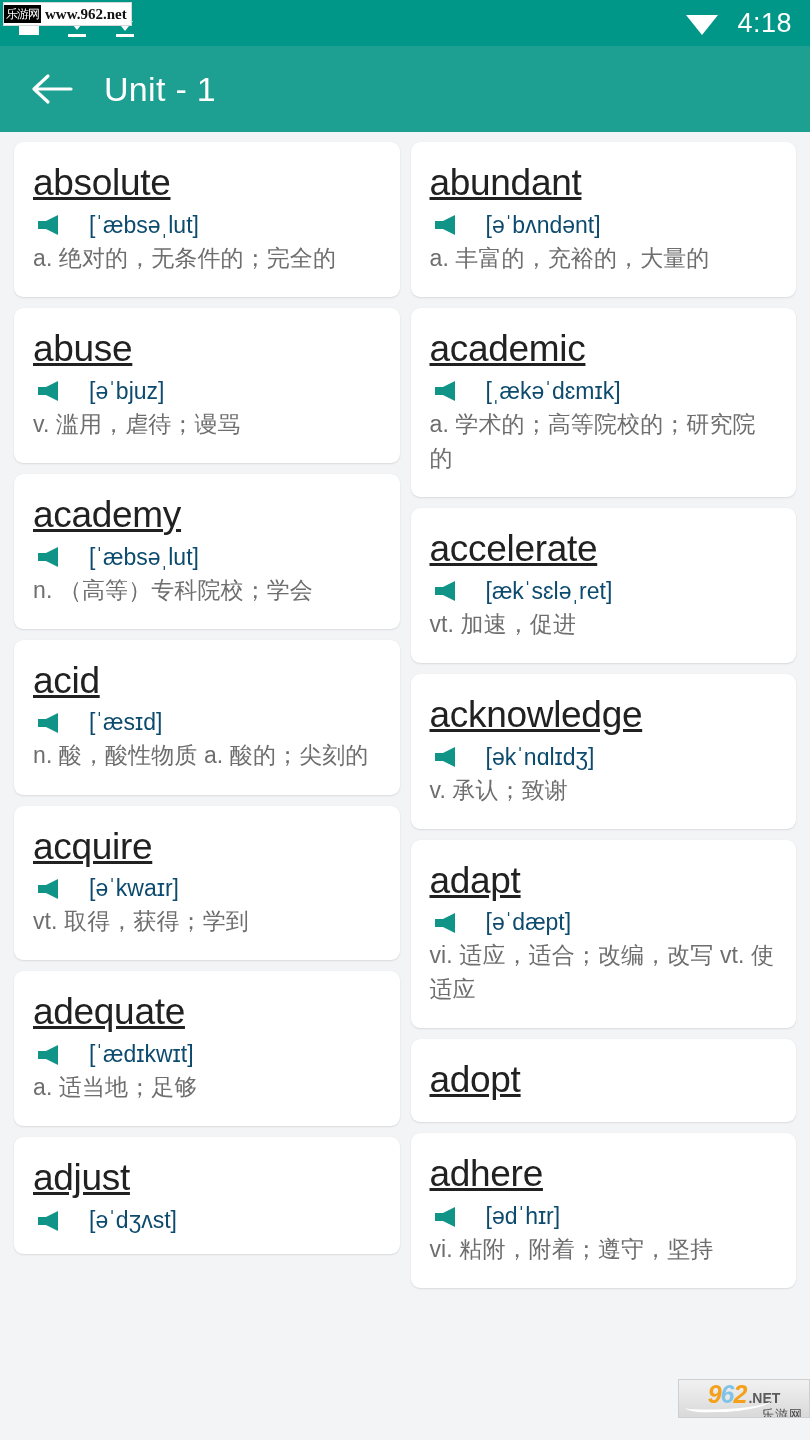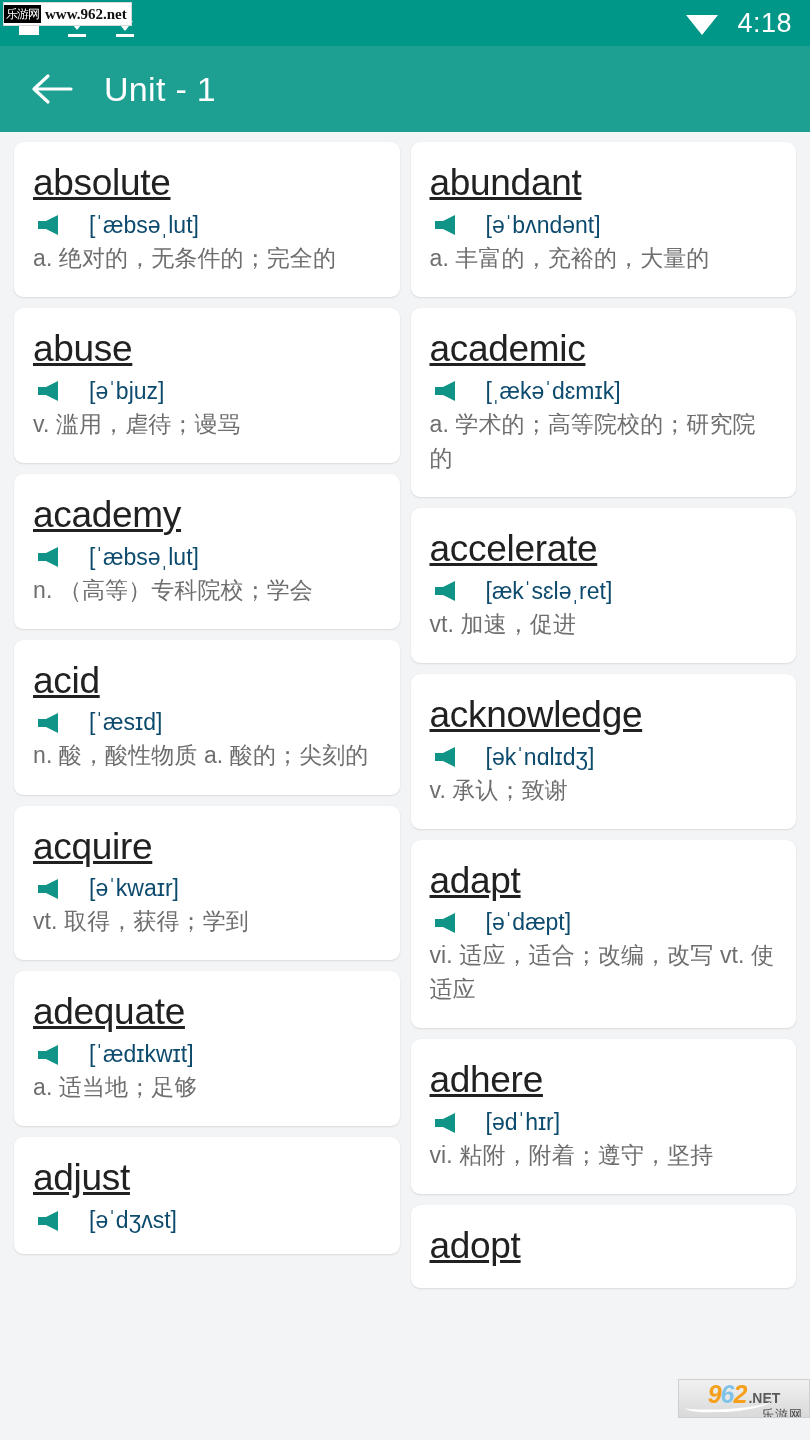--- a/index.html
+++ b/index.html
@@ -435,35 +435,35 @@
                 <rect x="2" y="7" width="8" height="8" fill="#0f9487"></rect>
                 <polygon points="10,15 10,7 22,1 22,21" fill="#0f9487"></polygon>
               </svg>
           </span>
           <span class="phonetic">[əˈdæpt]</span>
         </div>
         <div class="meaning">vi. 适应，适合；改编，改写 vt. 使适应</div>
       </div>
 
       <div class="card">
+        <div class="word">adopt</div>
+      </div>
+
+      <div class="card">
         <div class="word">adhere</div>
         <div class="phon-row">
           <span class="speaker">
             <svg width="30" height="22" viewBox="0 0 30 22">
                 <rect x="2" y="7" width="8" height="8" fill="#0f9487"></rect>
                 <polygon points="10,15 10,7 22,1 22,21" fill="#0f9487"></polygon>
               </svg>
           </span>
           <span class="phonetic">[ədˈhɪr]</span>
         </div>
         <div class="meaning">vi. 粘附，附着；遵守，坚持</div>
-      </div>
-
-      <div class="card">
-        <div class="word">adopt</div>
       </div>
 
     </div>
   </div>
 
   <div class="wm-logo">
     <div class="wm-logo-top">
       <span class="wm-962"><span class="wm-9">9</span><span class="wm-6">6</span><span class="wm-2">2</span></span>
       <span class="wm-net">.NET</span>
     </div>

